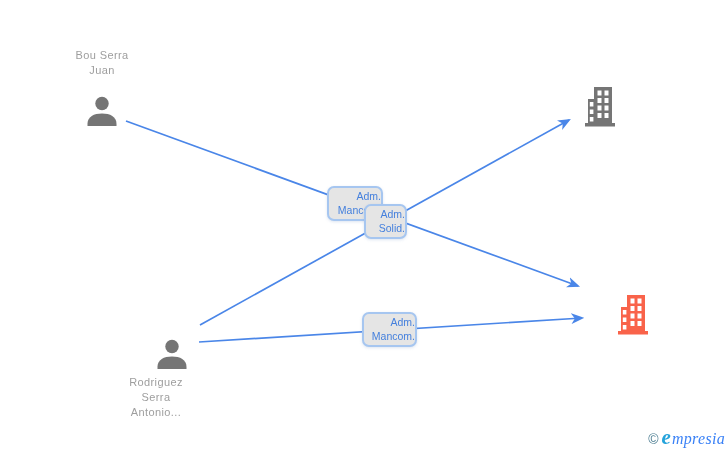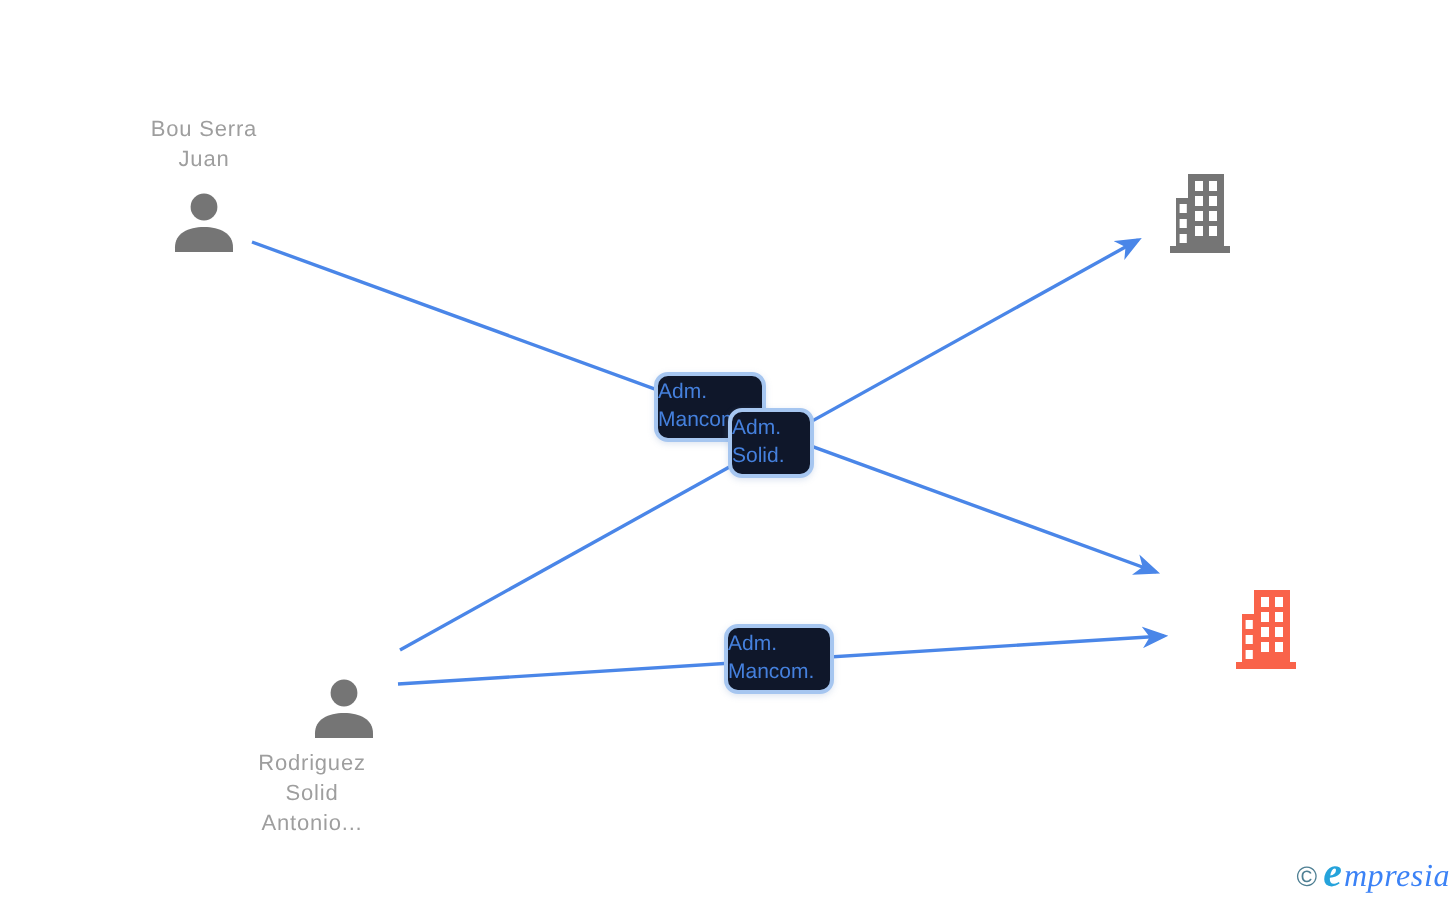--- a/index.html
+++ b/index.html
@@ -9,23 +9,23 @@
   }
   #edge-svg { position:absolute; left:0; top:0; width:728px; height:450px; }
   .node-icon { position:absolute; line-height:0; cursor:pointer; }
   .node-label {
     position:absolute; transform:translateX(-50%); text-align:center;
     white-space:nowrap; font-size:11px; line-height:15px;
   }
   .node-label.person { color:#9e9e9e; letter-spacing:0.4px; }
   .node-label.company { color:#999999; letter-spacing:0.7px; font-weight:bold; }
   .edge-label {
-    position:absolute; box-sizing:border-box; background:#0f172a;
+    position:absolute; box-sizing:border-box; background:#e5e5e5;
     border:2px solid #a6c6f0; border-radius:7px; color:#4580dd;
-    font-size:10.5px; line-height:14px; text-align:left; padding-top:1px;
+    font-size:10.5px; line-height:14px; text-align:right; padding-top:1px;
     white-space:nowrap; overflow:hidden;
     box-shadow:0 1px 3px rgba(120,150,200,0.25);
   }
   .footer-logo {
     position:absolute; right:3px; bottom:2px; display:flex;
     align-items:baseline; gap:3px;
   }
   .footer-logo .copy { color:#4e7f93; font-size:14px; }
   .footer-logo .brand-e {
     font-family:"Liberation Serif", serif; font-style:italic; font-weight:bold;
@@ -53,21 +53,21 @@
 
   <div class="footer-logo">
     <span class="copy">©</span>
     <span class="brand-e">e</span>
     <span class="brand-rest">mpresia</span>
   </div>
 <div class="node-icon" style="left: 85px; top: 96px;"><svg viewBox="0 0 34 30" width="34" height="30">
         <circle cx="17" cy="7.5" r="6.7" fill="#757575"></circle>
         <path d="M2.5,30 v-2.2 c0,-7.2 6.5,-10.3 14.5,-10.3 s14.5,3.1 14.5,10.3 V30 Z" fill="#757575"></path>
       </svg></div>
-    <div class="node-label person" style="left: 102px; bottom: 362px;">
+    <div class="node-label person" style="left: 102px; bottom: 372px;">
       <div>Bou Serra</div>
       <div>Juan</div>
     </div>
     <div class="node-icon" style="left: 584px; top: 85px;"><svg viewBox="0 0 32 42" width="32" height="42">
         <path d="M4,14 h6 V2 h18 v36 h-24 Z" fill="#757575"></path>
         <rect x="1" y="38" width="30" height="3.5" fill="#757575"></rect>
         <rect x="13.5" y="5.5" width="4" height="5" fill="#fff"></rect>
         <rect x="20.5" y="5.5" width="4" height="5" fill="#fff"></rect>
         <rect x="13.5" y="13" width="4" height="5" fill="#fff"></rect>
         <rect x="20.5" y="13" width="4" height="5" fill="#fff"></rect>
@@ -78,21 +78,21 @@
         <rect x="5.8" y="17" width="3.6" height="4.5" fill="#fff"></rect>
         <rect x="5.8" y="24.5" width="3.6" height="4.5" fill="#fff"></rect>
         <rect x="5.8" y="32" width="3.6" height="4.5" fill="#fff"></rect>
       </svg></div>
     <div class="node-icon" style="left: 155px; top: 339px;"><svg viewBox="0 0 34 30" width="34" height="30">
         <circle cx="17" cy="7.5" r="6.7" fill="#757575"></circle>
         <path d="M2.5,30 v-2.2 c0,-7.2 6.5,-10.3 14.5,-10.3 s14.5,3.1 14.5,10.3 V30 Z" fill="#757575"></path>
       </svg></div>
     <div class="node-label person" style="left: 156px; top: 375px;">
       <div>Rodriguez</div>
-      <div>Solid</div>
+      <div>Serra</div>
       <div>Antonio...</div>
     </div>
     <div class="node-icon" style="left: 617px; top: 293px;"><svg viewBox="0 0 32 42" width="32" height="42">
         <path d="M4,14 h6 V2 h18 v36 h-24 Z" fill="#f9634a"></path>
         <rect x="1" y="38" width="30" height="3.5" fill="#f9634a"></rect>
         <rect x="13.5" y="5.5" width="4" height="5" fill="#fff"></rect>
         <rect x="20.5" y="5.5" width="4" height="5" fill="#fff"></rect>
         <rect x="13.5" y="13" width="4" height="5" fill="#fff"></rect>
         <rect x="20.5" y="13" width="4" height="5" fill="#fff"></rect>
         <rect x="13.5" y="20.5" width="4" height="5" fill="#fff"></rect>

